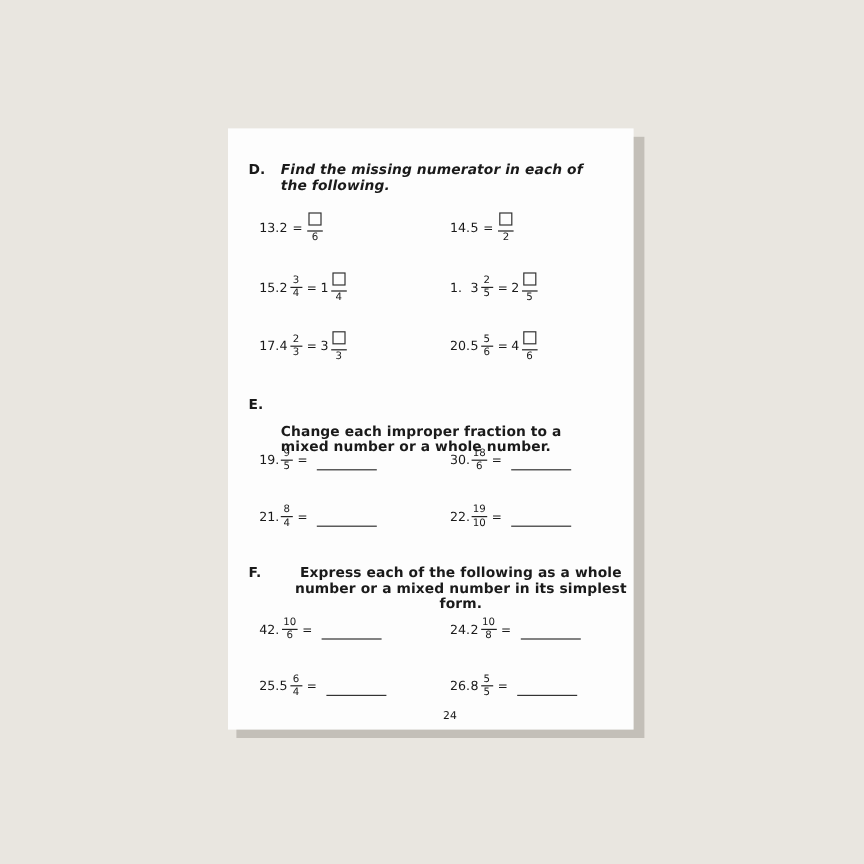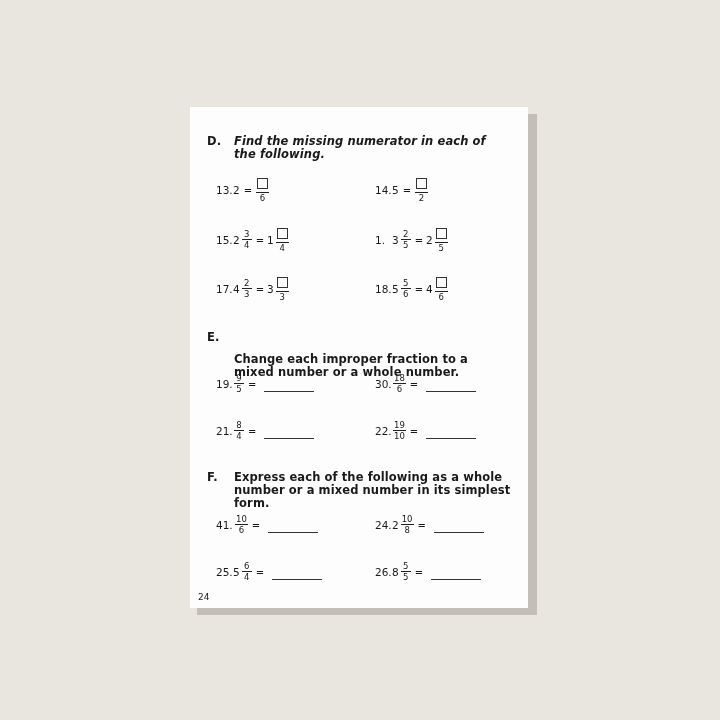--- a/index.html
+++ b/index.html
@@ -13,21 +13,21 @@
   .prob { position:absolute; font-size:10.5px; height:30px; }
   .prob .num { position:absolute; left:8px; top:9px; }
   .expr { position:absolute; left:25px; top:0; display:flex; align-items:center; height:30px; white-space:nowrap; }
   .whole { font-size:10.5px; margin-right:1px; }
   .frac { display:inline-flex; flex-direction:column; align-items:center; font-size:8.5px; line-height:9px; margin:0 1px; }
   .frac .n { border-bottom:1px solid #222; padding:0 1px; min-width:8px; text-align:center; }
   .frac .d { padding-top:1px; }
   .box { display:inline-block; width:9px; height:9px; border:1px solid #333; margin-bottom:1px; }
   .eq { margin:0 3px; font-size:10px; }
   .blank { display:inline-block; width:50px; border-bottom:1px solid #333; height:14px; margin-left:5px; }
-  .pagenum { position:absolute; left:8px; width:338px; top:485px; font-size:9px; }
+  .pagenum { position:absolute; left:16px; width:338px; top:485px; text-align:center; font-size:9px; }
 </style>
 </head>
 <body>
 
 <div class="shadow"></div>
 <div class="page">
 
   <div class="section-head" style="top:28px;">
     <span class="letter">D.</span>
     <span class="text" style="width:270px;font-style:italic;">Find the missing numerator in each of the following.</span>
@@ -102,21 +102,21 @@
       <span class="eq">=</span>
       <span class="whole">3</span>
       <span class="frac">
           <span class="n"><span class="box"></span></span>
           <span class="d">3</span>
         </span>
     </div>
   </div>
 
   <div class="prob" style="left:177px; top:167px;">
-    <span class="num">18.</span>
+    <span class="num">20.</span>
     <div class="expr">
       <span class="whole">5</span>
       <span class="frac">
           <span class="n">5</span>
           <span class="d">6</span>
         </span>
       <span class="eq">=</span>
       <span class="whole">4</span>
       <span class="frac">
           <span class="n"><span class="box"></span></span>
@@ -173,25 +173,25 @@
           <span class="n">19</span>
           <span class="d">10</span>
         </span>
       <span class="eq">=</span>
       <span class="blank"></span>
     </div>
   </div>
 
   <div class="section-head" style="top:364px;">
     <span class="letter">F.</span>
-    <span class="text" style="width:300px;">Express each of the following as a whole number or a mixed number in its simplest form.</span>
+    <span class="text" style="width:300px;text-align:center;">Express each of the following as a whole number or a mixed number in its simplest form.</span>
   </div>
 
   <div class="prob" style="left:18px; top:403px;">
-    <span class="num">41.</span>
+    <span class="num">42.</span>
     <div class="expr">
       <span class="whole"></span>
       <span class="frac">
           <span class="n">10</span>
           <span class="d">6</span>
         </span>
       <span class="eq">=</span>
       <span class="blank"></span>
     </div>
   </div>

